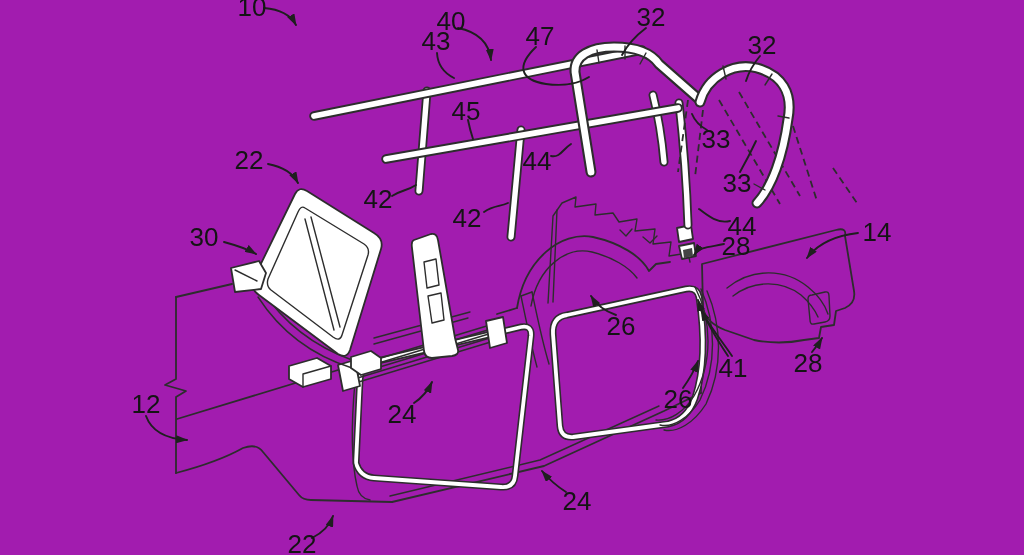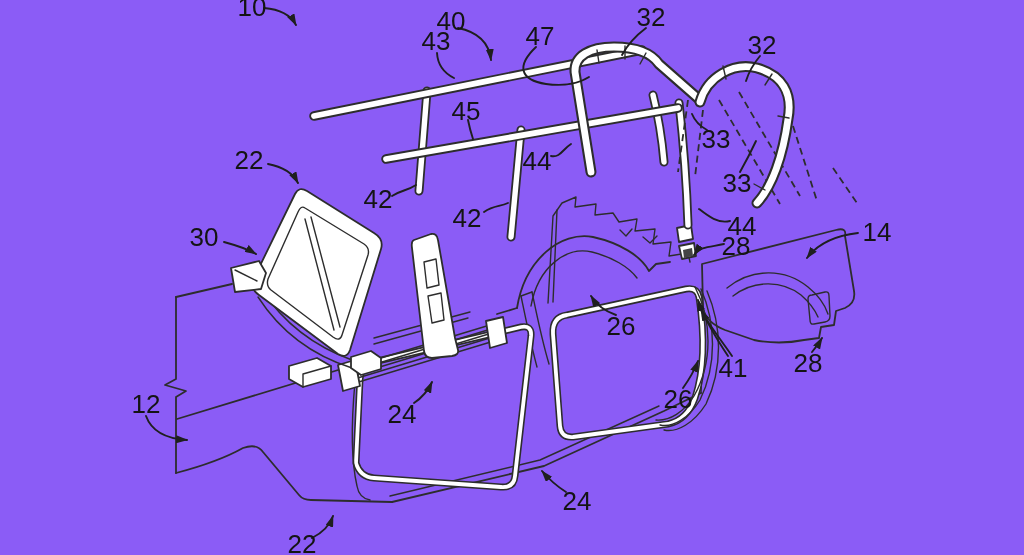--- a/index.html
+++ b/index.html
@@ -1,16 +1,16 @@
 <!DOCTYPE html>
 <html><head>
 <meta charset="utf-8">
 <style>
   html,body{margin:0;padding:0;background:#ffffff;}
-  #stage{position:relative;width:1024px;height:555px;background:#8b5cf6;overflow:hidden;
+  #stage{position:relative;width:1024px;height:555px;background:#a21caf;overflow:hidden;
          font-family:"Liberation Sans", sans-serif;text-align:center;}
   svg{position:absolute;left:0;top:0;}
   .ln{fill:none;stroke:#2d2d2d;stroke-width:1.8;stroke-linecap:round;stroke-linejoin:round;}
   .thin{fill:none;stroke:#2d2d2d;stroke-width:1.4;stroke-linecap:round;stroke-linejoin:round;}
   .fillw{fill:#ffffff;stroke:#2d2d2d;stroke-width:1.8;stroke-linejoin:round;}
   .tube-o{fill:none;stroke:#2d2d2d;stroke-width:9;stroke-linecap:round;stroke-linejoin:round;}
   .tube-i{fill:none;stroke:#ffffff;stroke-width:5.4;stroke-linecap:round;stroke-linejoin:round;}
   .rail-o{fill:none;stroke:#2d2d2d;stroke-width:9.5;stroke-linecap:round;}
   .rail-i{fill:none;stroke:#ffffff;stroke-width:5.8;stroke-linecap:round;}
   .hoop-o{fill:none;stroke:#2d2d2d;stroke-width:11;stroke-linecap:round;stroke-linejoin:round;}

